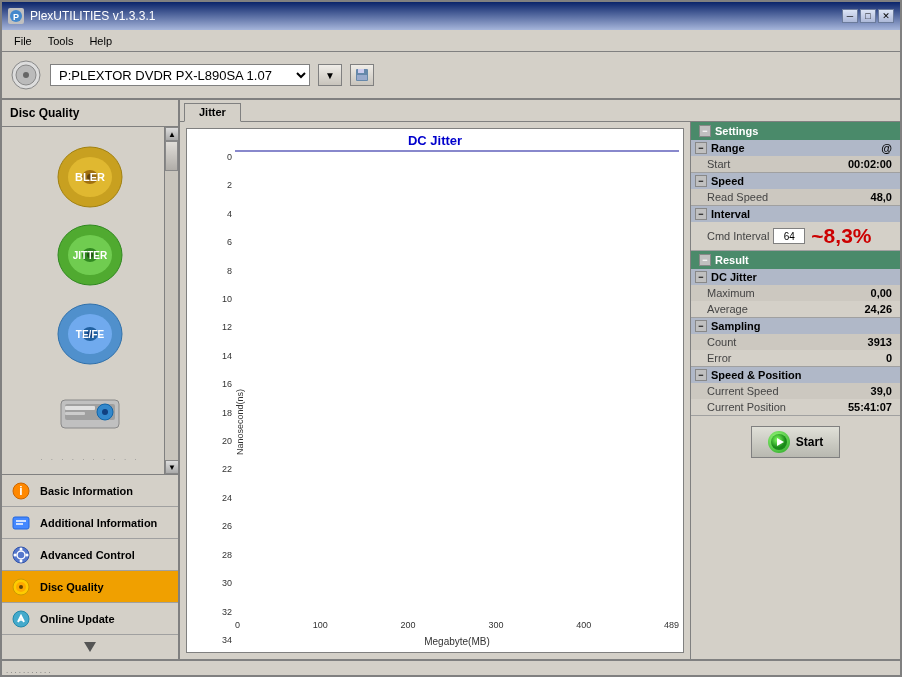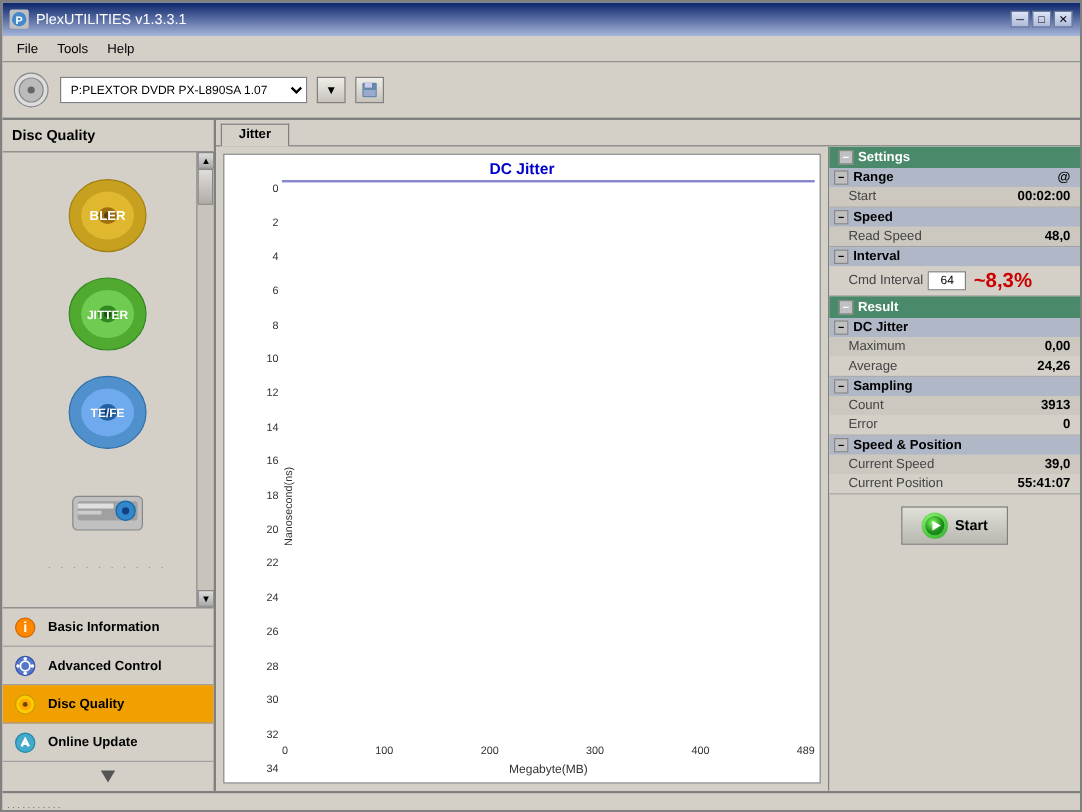--- a/index.html
+++ b/index.html
@@ -82,24 +82,24 @@
       gap: 8px;
     }
     .drive-icon {
       width: 32px;
       height: 32px;
       display: flex; align-items: center; justify-content: center;
     }
     .drive-icon svg { width: 32px; height: 32px; }
     #drive-select {
       height: 22px;
-      width: 206px;
+      width: 260px;
       background: white;
       border: 1px solid #808080;
-      font-size: 10px;
+      font-size: 13px;
       padding: 0 4px;
     }
     .toolbar-btn {
       width: 24px;
       height: 22px;
       background: linear-gradient(to bottom, #f0ede8, #c8c4bc);
       border: 1px solid #808080;
       cursor: pointer;
       display: flex; align-items: center; justify-content: center;
       font-size: 10px;
@@ -564,20 +564,30 @@
 
     <div id="nav-items">
       <div class="nav-item">
         <div class="nav-item-icon">
           <svg width="20" height="20" viewBox="0 0 20 20">
             <circle cx="10" cy="10" r="8" fill="#ff8800" stroke="#cc6600" stroke-width="1"></circle>
             <text x="10" y="14" text-anchor="middle" fill="white" font-size="12" font-weight="bold">i</text>
           </svg>
         </div>
         <span class="nav-item-label">Basic Information</span>
+      </div>
+      <div class="nav-item">
+        <div class="nav-item-icon">
+          <svg width="20" height="20" viewBox="0 0 20 20">
+            <rect x="2" y="4" width="16" height="12" rx="2" fill="#4488ff" stroke="#2266dd" stroke-width="1"></rect>
+            <line x1="5" y1="8" x2="15" y2="8" stroke="white" stroke-width="1.5"></line>
+            <line x1="5" y1="11" x2="12" y2="11" stroke="white" stroke-width="1.5"></line>
+          </svg>
+        </div>
+        <span class="nav-item-label">Additional Information</span>
       </div>
       <div class="nav-item">
         <div class="nav-item-icon">
           <svg width="20" height="20" viewBox="0 0 20 20">
             <circle cx="10" cy="10" r="8" fill="#5577cc" stroke="#3355aa" stroke-width="1"></circle>
             <circle cx="10" cy="10" r="4" fill="none" stroke="white" stroke-width="1.5"></circle>
             <circle cx="10" cy="4" r="1.5" fill="white"></circle>
             <circle cx="10" cy="16" r="1.5" fill="white"></circle>
             <circle cx="4" cy="10" r="1.5" fill="white"></circle>
             <circle cx="16" cy="10" r="1.5" fill="white"></circle>
@@ -931,21 +941,21 @@
         </div>
 
         <div class="panel-group">
           <div class="panel-group-header">
             <div class="section-toggle">−</div>
             <span>Interval</span>
           </div>
           <div class="interval-row">
             <span class="panel-label">Cmd Interval</span>
             <input class="interval-input" type="text" value="64" style="">
-            <span style="color:#cc0000; font-size:17px; font-weight:bold; margin-left:2px;">~8,3%</span>
+            <span style="color:#cc0000; font-size:21px; font-weight:bold; margin-left:2px;">~8,3%</span>
           </div>
         </div>
 
         <div class="panel-section-header result">
           <div class="section-toggle">−</div>
           <span>Result</span>
         </div>
 
         <div class="panel-group">
           <div class="panel-group-header">

